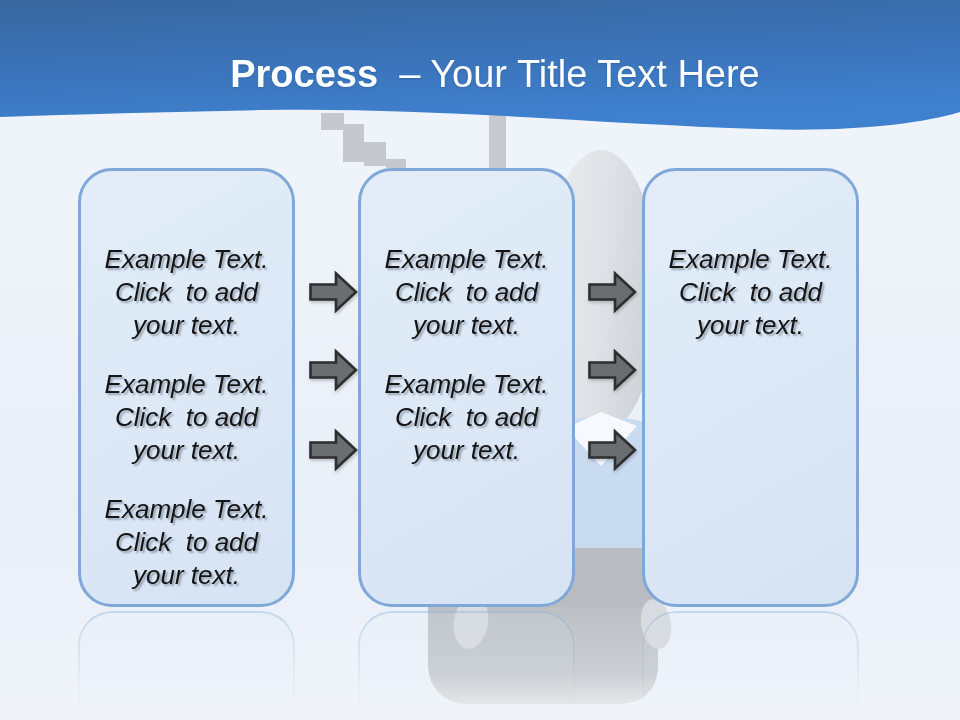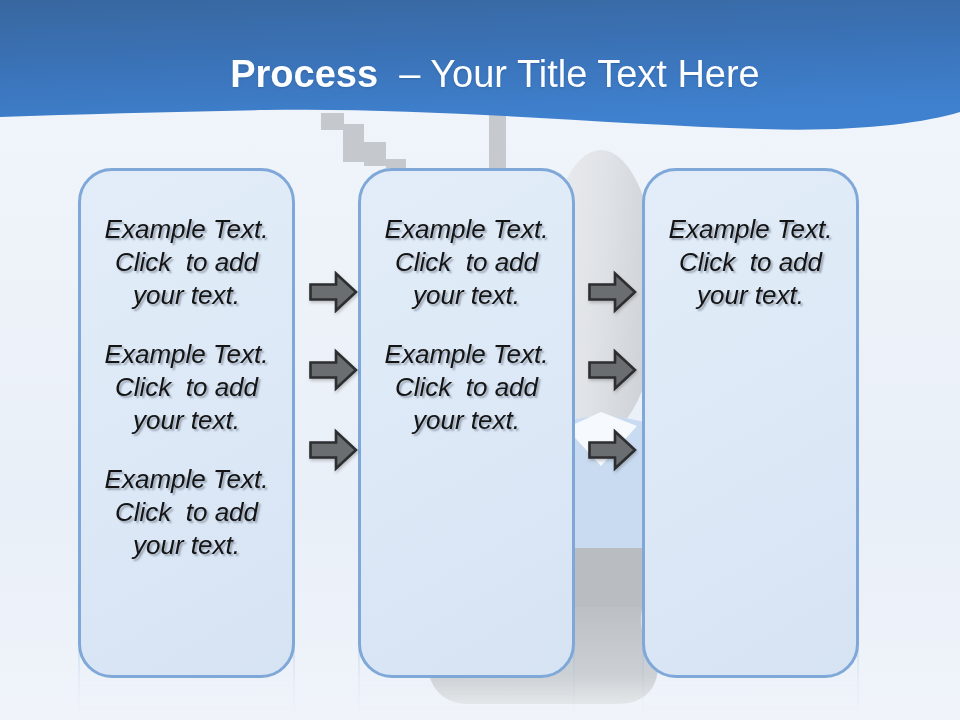--- a/index.html
+++ b/index.html
@@ -15,24 +15,24 @@
     position:absolute;top:54px;left:15px;width:960px;z-index:3;
     text-align:center;color:#fdfeff;font-size:38px;line-height:40px;
     text-shadow:0 1px 2px rgba(20,50,90,.25);
   }
   .slide-title span{white-space:pre;}
   .title-bold{font-weight:bold;}
   
   .figure-svg{position:absolute;top:0;left:0;z-index:1;}
   
   .box{
-    position:absolute;top:168px;width:217px;height:510px;z-index:3;
+    position:absolute;top:168px;width:217px;height:439px;z-index:3;
     box-sizing:border-box;border:3px solid #7fa8d9;border-radius:34px;
     background:linear-gradient(150deg,#e3edf9 0%,#dce8f6 55%,#d6e3f3 100%);
-    padding-top:42px;text-align:center;
+    padding-top:72px;text-align:center;
   }
   .box-1{left:78px;}
   .box-2{left:358px;}
   .box-3{left:642px;}
   .para{margin:0 0 26px 0;font-style:italic;font-size:26px;line-height:33px;color:#141414;
     text-shadow:2px 2px 2px rgba(40,50,70,.38);}
   .line{white-space:pre;}
   
   .reflection{
     position:absolute;top:611px;width:217px;height:108px;z-index:2;

